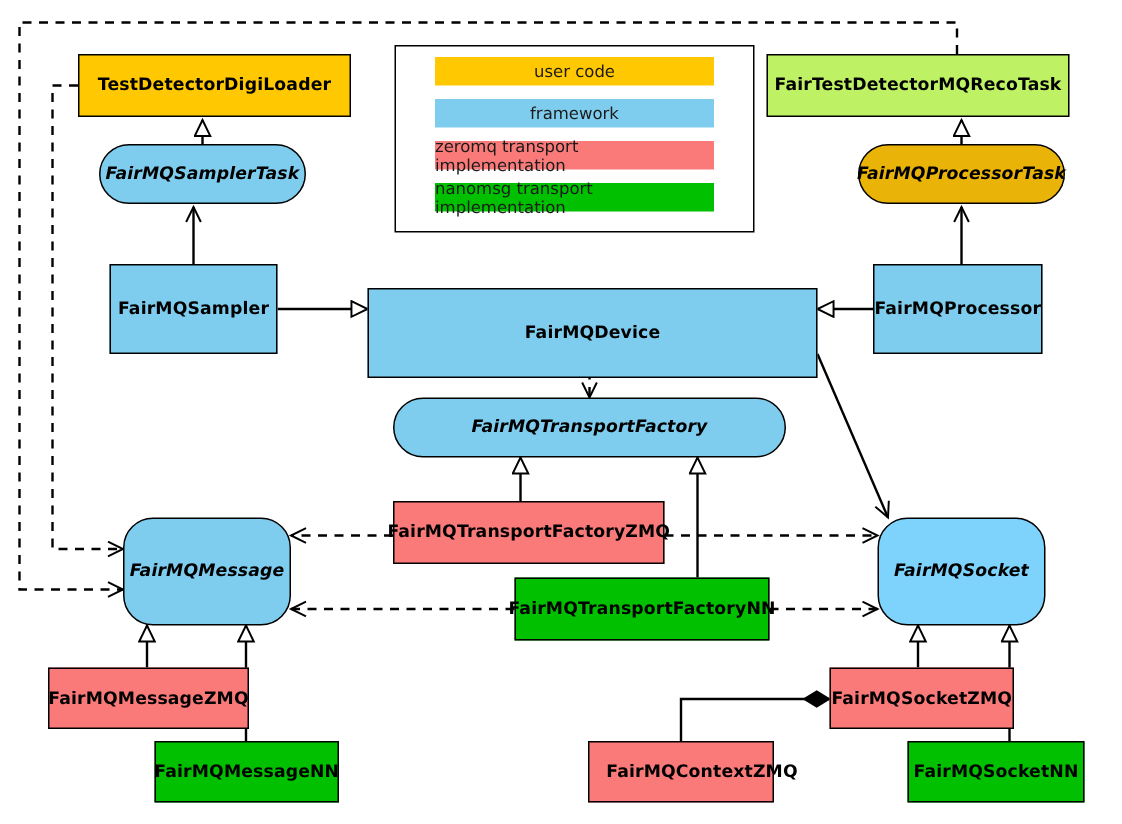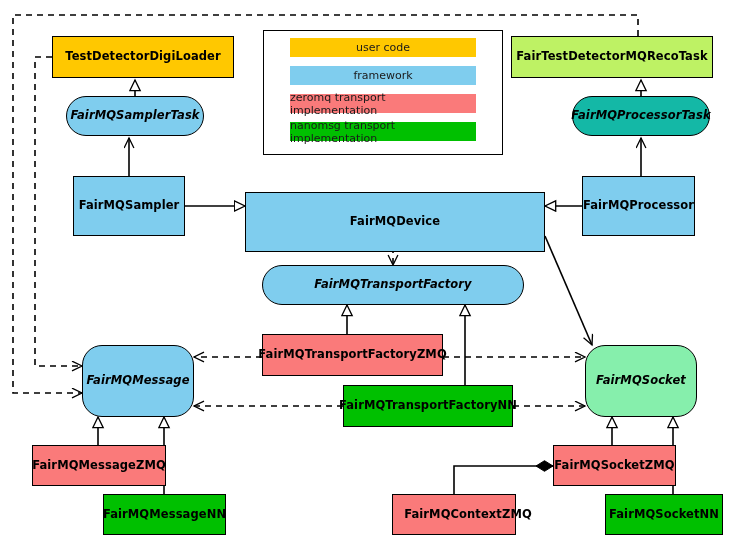--- a/index.html
+++ b/index.html
@@ -150,21 +150,21 @@
   </div>
 
   <div class="node" style="left:511px; top:36px; width:202px; height:42px; background:#bef264;">
     <span>FairTestDetectorMQRecoTask</span>
   </div>
 
   <div class="node italic" style="left:66px; top:96px; width:138px; height:40px; background:#7FCDEE;">
     <span>FairMQSamplerTask</span>
   </div>
 
-  <div class="node italic" style="left:572px; top:96px; width:138px; height:40px; background:#14b8a6;font-style:italic;">
+  <div class="node italic" style="left:572px; top:96px; width:138px; height:40px; background:#eab308;font-style:italic;">
     <span>FairMQProcessorTask</span>
   </div>
 
   <div class="node" style="left:73px; top:176px; width:112px; height:60px; background:#7FCDEE;">
     <span>FairMQSampler</span>
   </div>
 
   <div class="node" style="left:245px; top:192px; width:300px; height:60px; background:#7FCDEE;">
     <span>FairMQDevice</span>
   </div>
@@ -182,21 +182,21 @@
   </div>
 
   <div class="node" style="left:343px; top:385px; width:170px; height:42px; background:#00C000;">
     <span>FairMQTransportFactoryNN</span>
   </div>
 
   <div class="node italic" style="left:82px; top:345px; width:112px; height:72px; background:#7FCDEE;">
     <span>FairMQMessage</span>
   </div>
 
-  <div class="node italic" style="left:585px; top:345px; width:112px; height:72px; background:#86efac;">
+  <div class="node italic" style="left:585px; top:345px; width:112px; height:72px; background:#7dd3fc;">
     <span>FairMQSocket</span>
   </div>
 
   <div class="node" style="left:32px; top:445px; width:134px; height:41px; background:#FA7A7A;">
     <span>FairMQMessageZMQ</span>
   </div>
 
   <div class="node" style="left:103px; top:494px; width:123px; height:41px; background:#00C000;">
     <span>FairMQMessageNN</span>
   </div>

